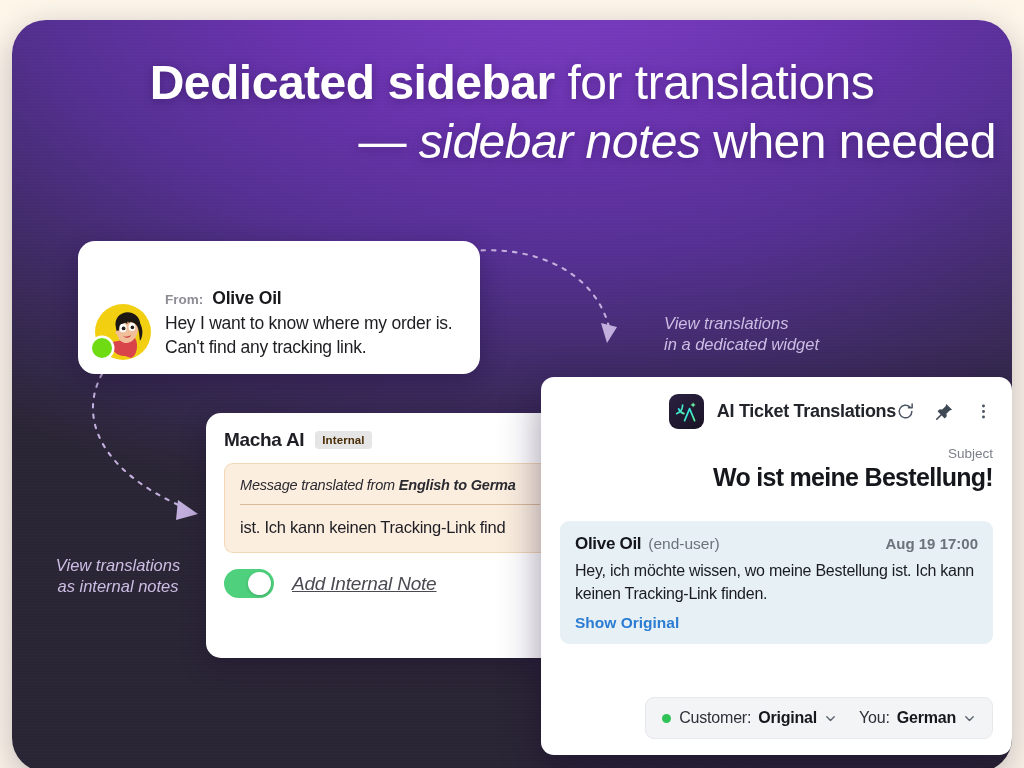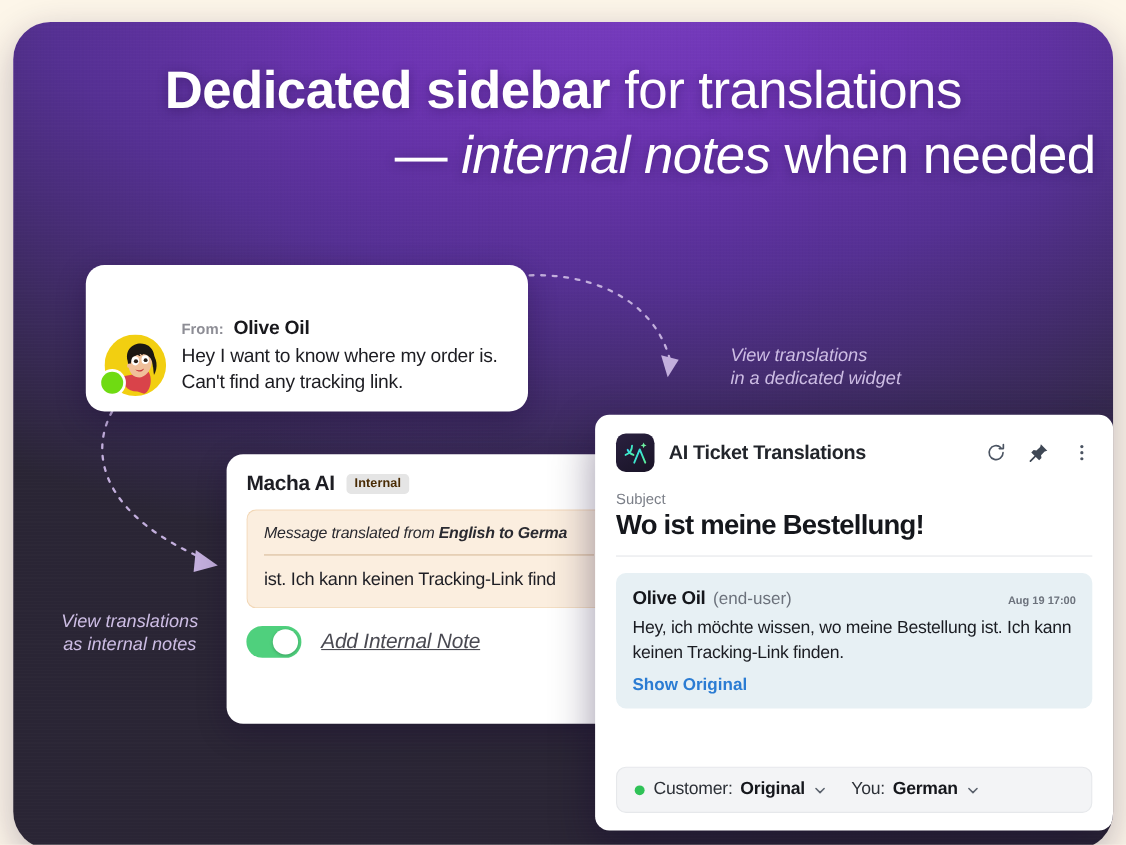--- a/index.html
+++ b/index.html
@@ -73,20 +73,21 @@
 
   .arrowsvg { position: absolute; z-index: 4; pointer-events: none; }
 
   
   .card {
     position: absolute;
     background: #ffffff;
     border-radius: 16px;
     box-shadow: 0 8px 26px rgba(25,10,50,.32);
     z-index: 7;
+    align-items: flex-end;
   }
 
   
   #msg-card {
     left: 66px; top: 221px;
     width: 402px; height: 133px;
     border-radius: 17px;
     display: flex;
     align-items: flex-end;
     padding: 17px 18px 14px 17px;
@@ -195,21 +196,21 @@
   .w-rule { height: 1px; background: #e4e6ea; margin-bottom: 15px; }
 
   .msg-block {
     background: #e7f0f4;
     border-radius: 9px;
     padding: 13px 15px 12px 15px;
   }
   .mb-head { display: flex; align-items: baseline; margin-bottom: 6px; }
   .mb-name { font-size: 17px; font-weight: 700; color: #14161b; letter-spacing: -.3px; }
   .mb-role { font-size: 15.5px; color: #6c727c; margin-left: 7px; }
-  .mb-time { margin-left: auto; font-size: 10px; color: #6c727c; font-weight: 600; }
+  .mb-time { margin-left: auto; font-size: 15px; color: #6c727c; font-weight: 600; }
   .mb-text { font-size: 16px; color: #1a1c22; line-height: 1.43; letter-spacing: -.25px; }
   .mb-link {
     display: inline-block; margin-top: 8px;
     font-size: 15.5px; color: #2b7cd3; font-weight: 600; cursor: pointer;
   }
 
   .w-footer {
     margin-top: auto;
     margin-bottom: 16px;
     background: #f3f4f6;
@@ -227,21 +228,21 @@
   .chev { display: block; }
 </style>
 </head>
 <body>
 
 <div id="stage">
   <div class="panel">
 
     <div class="headline">
       <span class="l1"><span class="hl-bold">Dedicated sidebar</span><span class="hl-reg"> for translations</span></span>
-      <span class="l2"><span class="hl-reg">— </span><span class="hl-italic">internal notes</span><span class="hl-reg"> when needed</span></span>
+      <span class="l2"><span class="hl-reg">— </span><span class="hl-italic">sidebar notes</span><span class="hl-reg"> when needed</span></span>
     </div>
 
     <svg class="arrowsvg" style="left:455px; top:215px;" width="180" height="125" viewBox="0 0 180 125">
       <path d="M4 16 C 70 10, 128 38, 142 92" fill="none" stroke="#c3afdd" stroke-width="2.1" stroke-linecap="round" stroke-dasharray="3.5 7"></path>
       <path d="M134 88 L150 92 L140 108 Z" fill="#c3afdd"></path>
     </svg>
 
     <svg class="arrowsvg" style="left:60px; top:350px;" width="160" height="165" viewBox="0 0 160 165">
       <path d="M30 4 C 8 44, 22 100, 118 140" fill="none" stroke="#c3afdd" stroke-width="2.1" stroke-linecap="round" stroke-dasharray="3.5 7"></path>
       <path d="M106 130 L126 144 L104 150 Z" fill="#c3afdd"></path>

